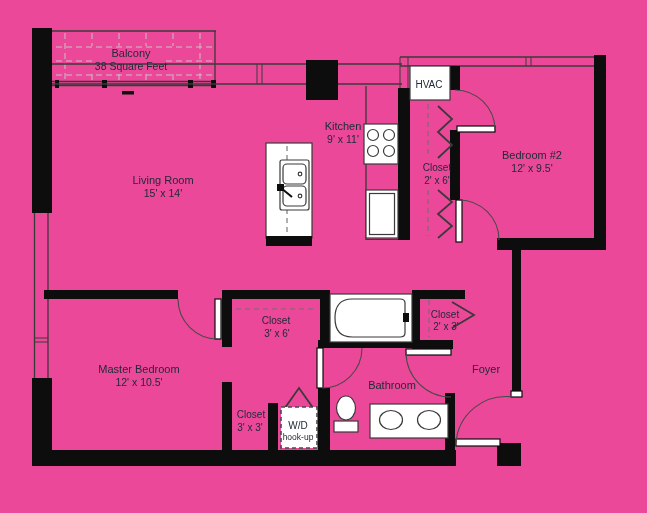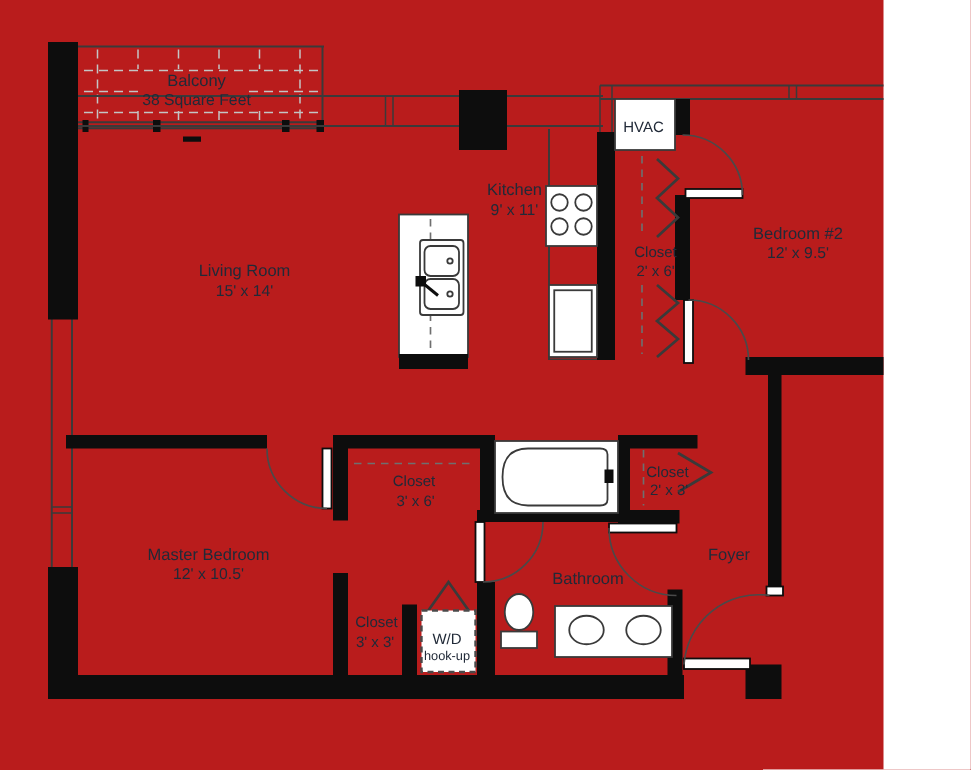--- a/index.html
+++ b/index.html
@@ -1,16 +1,16 @@
 <!DOCTYPE html>
 <html><head>
 <meta charset="utf-8">
 <style>
   html,body{margin:0;padding:0;background:#ffffff;}
-  .plan-wrap{width:589px;height:513px;background:#b91c1c;position:relative;overflow:hidden;}
+  .plan-wrap{width:647px;height:513px;background:#ec4899;position:relative;overflow:hidden;}
   svg{display:block;}
   svg text{font-family:"Liberation Sans","DejaVu Sans",sans-serif;fill:#212a38;}
   .room-name{font-size:11px;}
   .room-dims{font-size:10.5px;}
   .small-name{font-size:10px;}
   .tiny{font-size:8.5px;}
   .wall{fill:#0d0d0d;stroke:none;}
   .thin{stroke:#3a3a3a;stroke-width:1.3;fill:none;}
   .thin2{stroke:#3a3a3a;stroke-width:1;fill:none;}
   .fixture{stroke:#3a3a3a;stroke-width:1.2;fill:#ffffff;}

